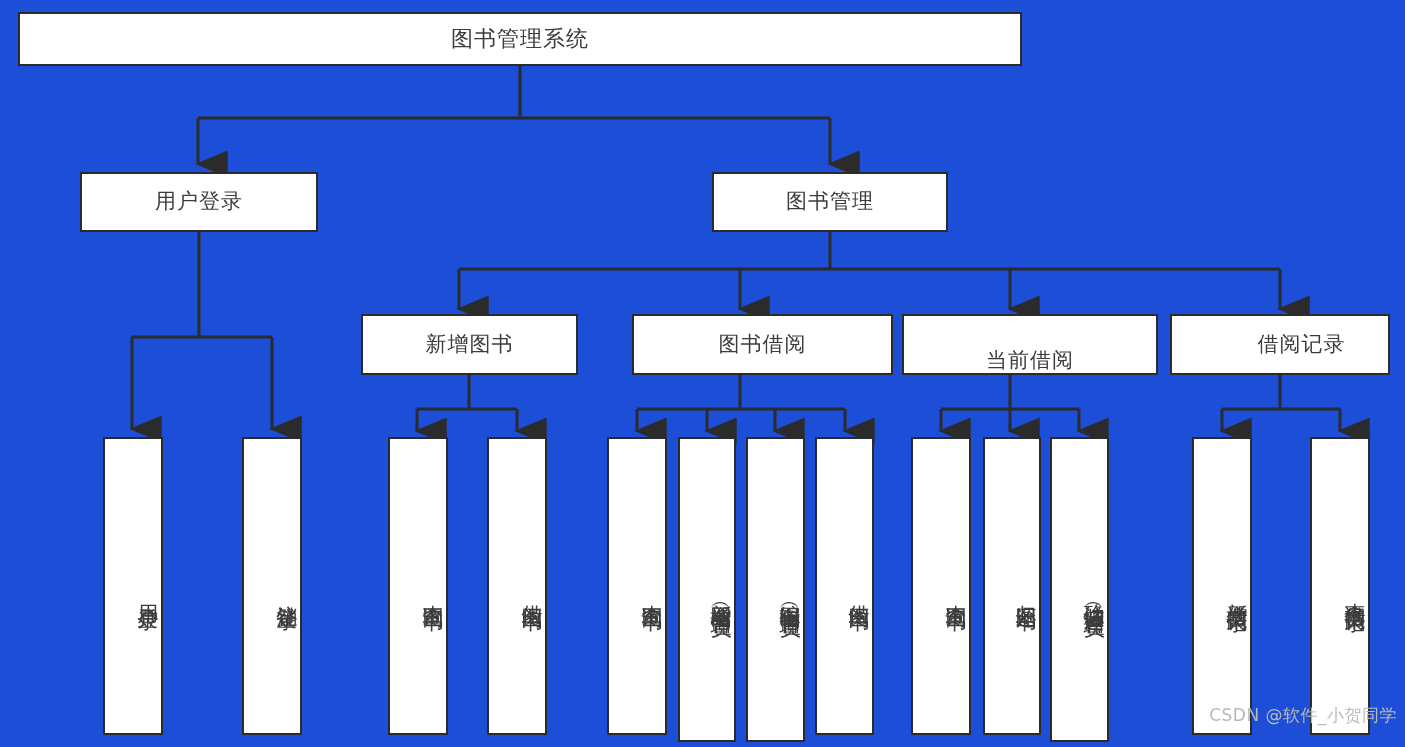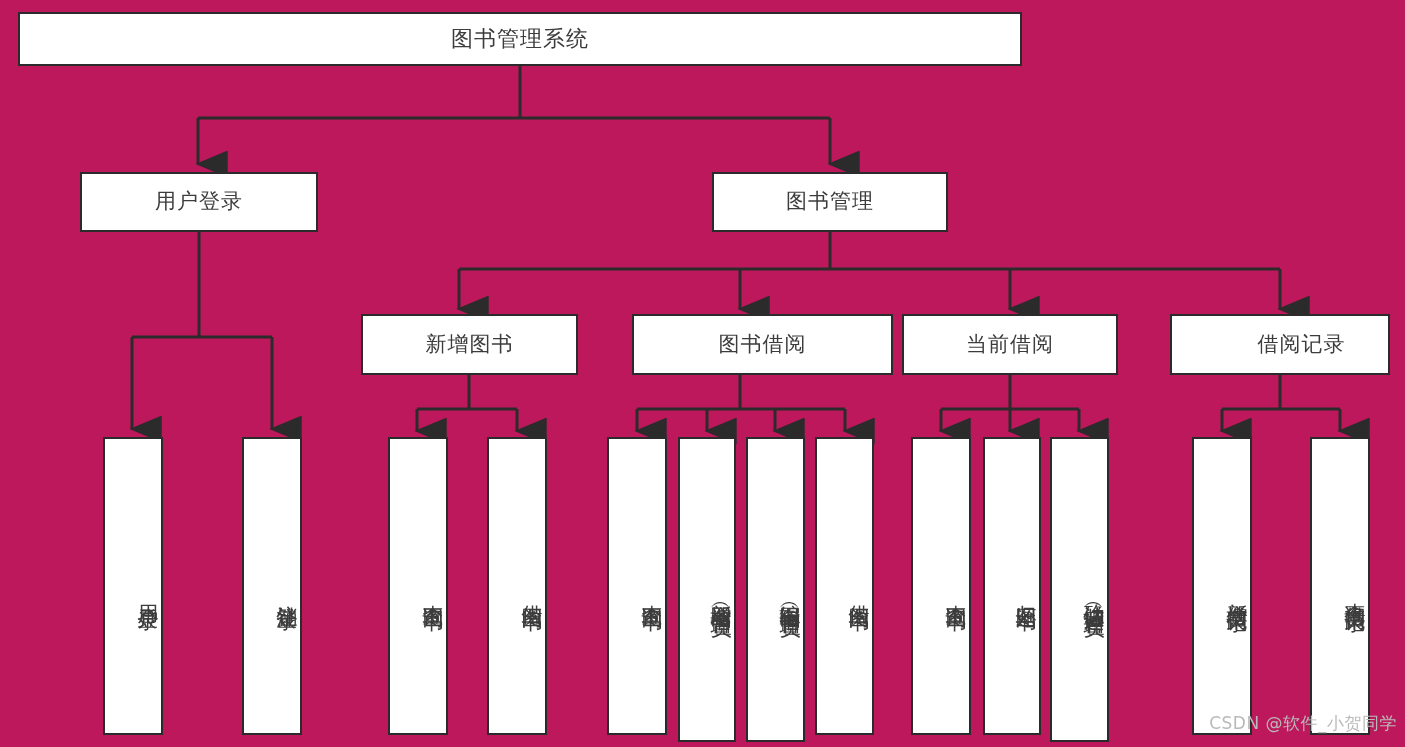--- a/index.html
+++ b/index.html
@@ -8,21 +8,21 @@
     padding: 0;
     background: #ffffff;
   }
   body {
     font-family: "DejaVu Sans", "Liberation Sans", sans-serif;
   }
   #canvas {
     position: relative;
     width: 1405px;
     height: 747px;
-    background: #be185d;
+    background: #1d4ed8;
     overflow: hidden;
   }
   #wires {
     position: absolute;
     left: 0;
     top: 0;
     width: 1405px;
     height: 747px;
     pointer-events: none;
   }
@@ -55,21 +55,21 @@
   .node .label {
     display: block;
     white-space: pre-line;
   }
   #root-node {
     font-size: 22px;
   }
   #watermark {
     position: absolute;
     right: 8px;
-    bottom: 12px;
+    bottom: 20px;
     font-size: 17px;
     color: #b9b9b9;
     z-index: 5;
     letter-spacing: 0.5px;
     white-space: nowrap;
   }
 </style>
 </head>
 <body>
 
@@ -141,21 +141,21 @@
   </div>
 
   <div class="node horiz" style="left:361px; top:314px; width:217px; height:61px;">
     <span class="label">新增图书</span>
   </div>
 
   <div class="node horiz" style="left:632px; top:314px; width:261px; height:61px;">
     <span class="label">图书借阅</span>
   </div>
 
-  <div class="node horiz" style="left:902px; top:314px; width:216px; height:61px;">
+  <div class="node horiz" style="left:902px; top:314px; width:256px; height:61px;align-items:flex-end;">
     <span class="label">当前借阅</span>
   </div>
 
   <div class="node horiz" style="left:1170px; top:314px; width:220px; height:61px;padding-left:43px;">
     <span class="label">借阅记录</span>
   </div>
 
   <div class="node vert" style="left:103px; top:437px; width:60px; height:298px;">
     <span class="label">用户登录</span>
   </div>

